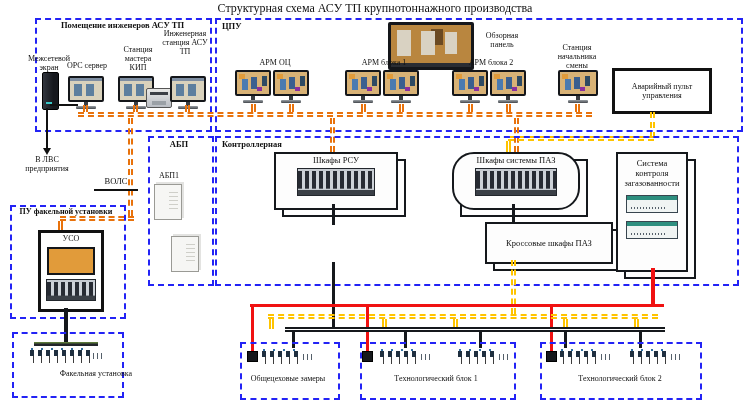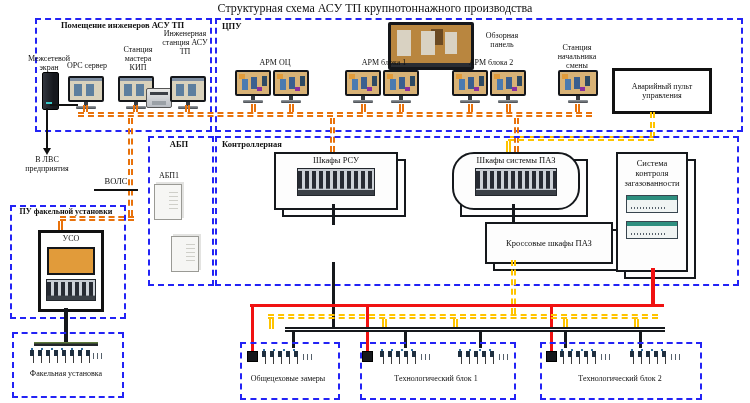--- a/index.html
+++ b/index.html
@@ -259,21 +259,21 @@
   <div class="abs" style="left:38px;top:230px;width:60px;height:76px;border:3px solid #111;background:#fff;">
     <div class="dlabel" style="left:0;top:2px;width:60px;">УСО</div>
     <div class="scr-scada" style="width:44px;height:24px;margin:14px auto 0;border:2px solid #14161a;"></div>
     <div class="plc" style="width:48px;height:20px;margin:4px auto 0;"></div>
   </div>
   <div class="blk-v" style="left:64px;top:308px;width:4px;height:36px;"></div>
 
   <div class="zone" style="left:12px;top:332px;width:108px;height:62px;"></div>
   <div class="fbar" style="left:34px;top:342px;width:64px;"></div>
   <div class="figroup" style="left:30px;top:348px;width:72px;"></div>
-  <div class="dlabel" style="left:14px;top:370px;width:104px;">Факельная установка</div>
+  <div class="dlabel" style="left:28px;top:370px;width:104px;text-align:right;">Факельная установка</div>
 
   <div class="red-h" style="left:250px;top:304px;width:414px;"></div>
   <div class="red-v" style="left:251px;top:304px;height:48px;"></div>
   <div class="red-v" style="left:366px;top:304px;height:48px;"></div>
   <div class="red-v" style="left:550px;top:304px;height:48px;"></div>
 
   <div class="duo-h yel" style="left:268px;top:314px;width:390px;"></div>
   <div class="duo-v yel" style="left:269px;top:319px;height:10px;"></div>
   <div class="duo-v yel" style="left:382px;top:319px;height:10px;"></div>
   <div class="duo-v yel" style="left:453px;top:319px;height:10px;"></div>

